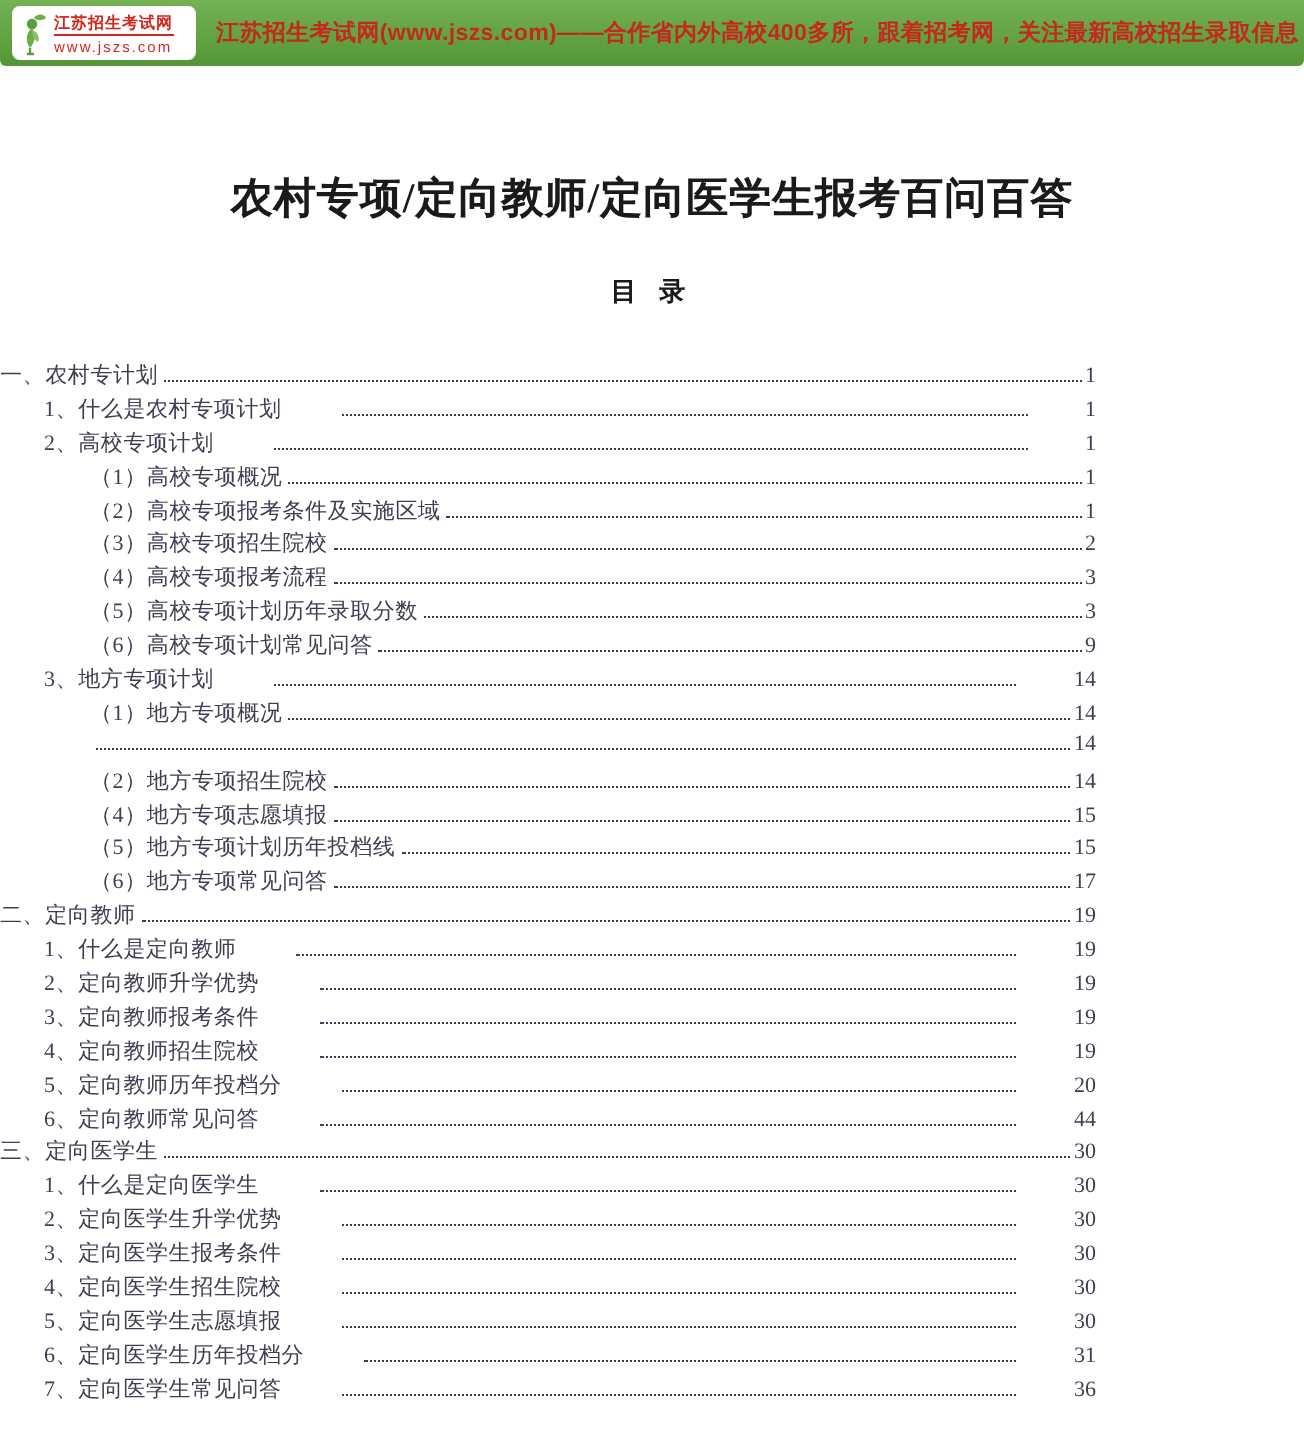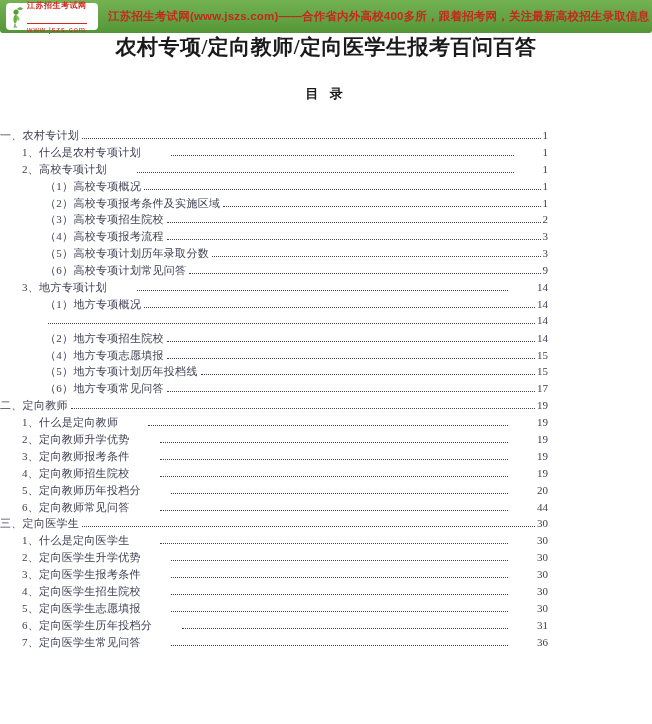--- a/index.html
+++ b/index.html
@@ -34,41 +34,42 @@
     cursor: pointer;
   }
   .logo-bird { width: 16px; height: 22px; flex-shrink: 0; margin-right: 2px; }
   .logo-text-col { display: flex; flex-direction: column; justify-content: center; }
   .logo-site-name {
     color: var(--logo-text, #d2281e);
     font-size: 8px;
     font-weight: bold;
     letter-spacing: 0.5px;
     border-bottom: 1px solid var(--logo-text, #d2281e);
-    padding-bottom: 12px;
+    padding-bottom: 0;
     white-space: nowrap;
   }
   .logo-site-url {
     color: var(--logo-text, #d2281e);
     font-size: 7.5px;
     letter-spacing: 1px;
     margin-top: 1px;
     white-space: nowrap;
   }
   .banner-text {
     color: var(--banner-text, #c5281c);
     font-size: 11.5px;
     font-weight: bold;
     margin-left: 10px;
     white-space: nowrap;
     letter-spacing: 0.2px;
   }
 
   
   .doc-title {
+    margin-top: 52px;
     text-align: center;
     font-size: 21px;
     font-weight: bold;
     color: #1a1a1a;
     letter-spacing: 0.5px;
   }
   .toc-heading {
     margin-top: 24px;
     text-align: center;
     font-size: 13px;

